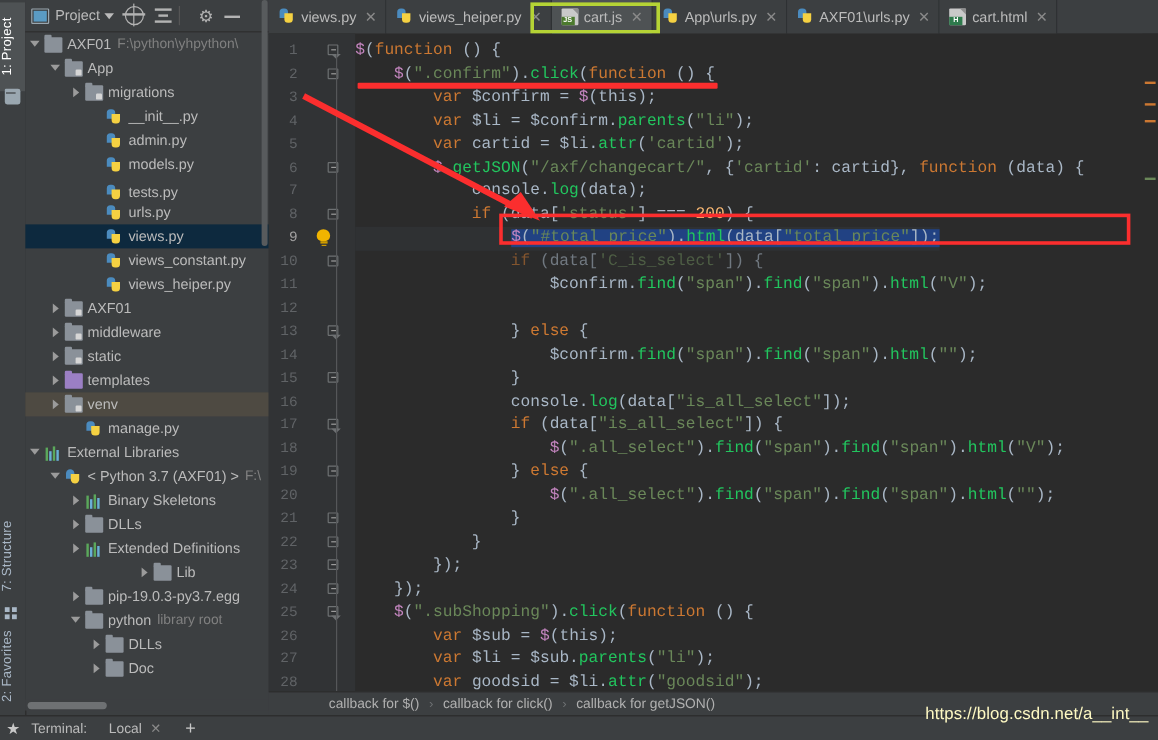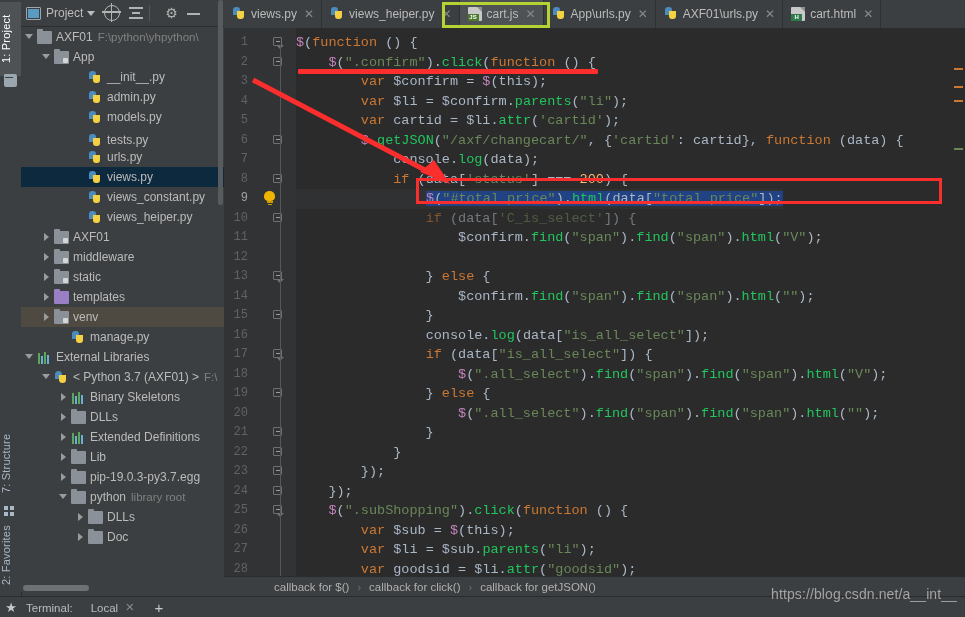--- a/index.html
+++ b/index.html
@@ -314,21 +314,21 @@
     border-top:1px solid #2b2b2b;
   }
   .sb-star{margin-left:3px;width:16px;text-align:center;color:#c8c8c8;font-size:13px;}
   .sb-term{margin-left:7px;color:#bbbbbb;}
   .sb-local{margin-left:18px;color:#bbbbbb;}
   .sb-localclose{margin-left:7px;color:#8a8a8a;font-size:11px;}
   .sb-plus{margin-left:20px;color:#c8c8c8;font-size:15px;line-height:15px;}
 
   .watermark{
     position:absolute;right:8px;top:586px;
-    color:#a3a3a3;font-size:14px;
+    color:#fef9c3;font-size:14px;
     font-family:"Liberation Sans",sans-serif;
     letter-spacing:.1px;
   }
 </style>
 </head>
 <body>
 
 <div id="app">
 
   <div class="leftstrip">
@@ -366,20 +366,25 @@
           <div class="arrow open"></div>
           <div class="ficon folder plain"></div>
           <span class="tlabel">AXF01</span>
           <span class="tsub">F:\python\yhpython\</span>
         </div>
         <div class="trow" style="padding-left: 21px;">
           <div class="arrow open"></div>
           <div class="ficon folder src"></div>
           <span class="tlabel">App</span>
         </div>
+        <div class="trow" style="padding-left: 38px;">
+          <div class="arrow closed"></div>
+          <div class="ficon folder src"></div>
+          <span class="tlabel">migrations</span>
+        </div>
         <div class="trow" style="padding-left: 55px;">
           <div class="arrow "></div>
           <div class="ficon py"></div>
           <span class="tlabel">__init__.py</span>
         </div>
         <div class="trow" style="padding-left: 55px;">
           <div class="arrow "></div>
           <div class="ficon py"></div>
           <span class="tlabel">admin.py</span>
         </div>
@@ -477,21 +482,21 @@
         <div class="trow" style="padding-left: 38px;">
           <div class="arrow closed"></div>
           <div class="ficon lib">
             <i></i>
             <i></i>
             <i></i>
             <i></i>
           </div>
           <span class="tlabel">Extended Definitions</span>
         </div>
-        <div class="trow" style="padding-left: 38px;">
+        <div class="trow" style="padding-left: 38px; justify-content: center;">
           <div class="arrow closed"></div>
           <div class="ficon folder plain"></div>
           <span class="tlabel">Lib</span>
         </div>
         <div class="trow" style="padding-left: 38px;">
           <div class="arrow closed"></div>
           <div class="ficon folder plain"></div>
           <span class="tlabel">pip-19.0.3-py3.7.egg</span>
         </div>
         <div class="trow" style="padding-left: 38px;">

